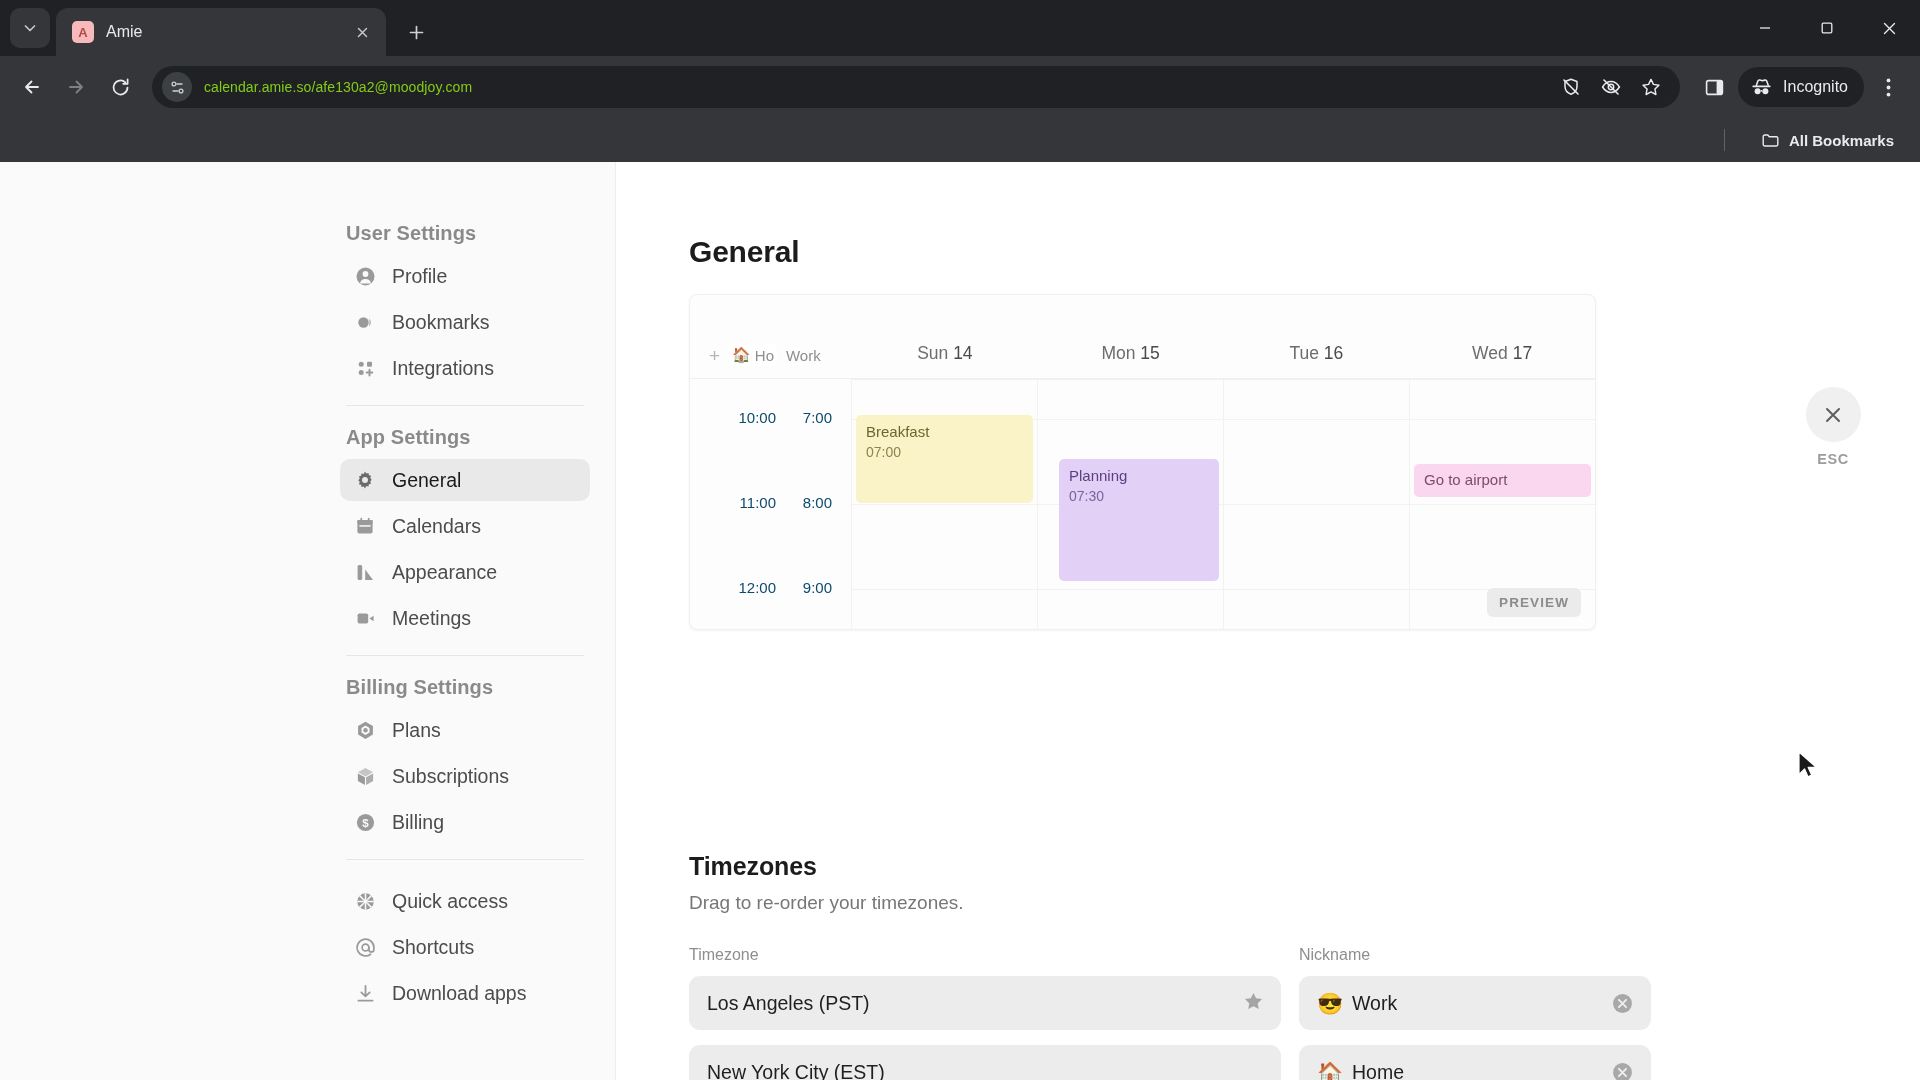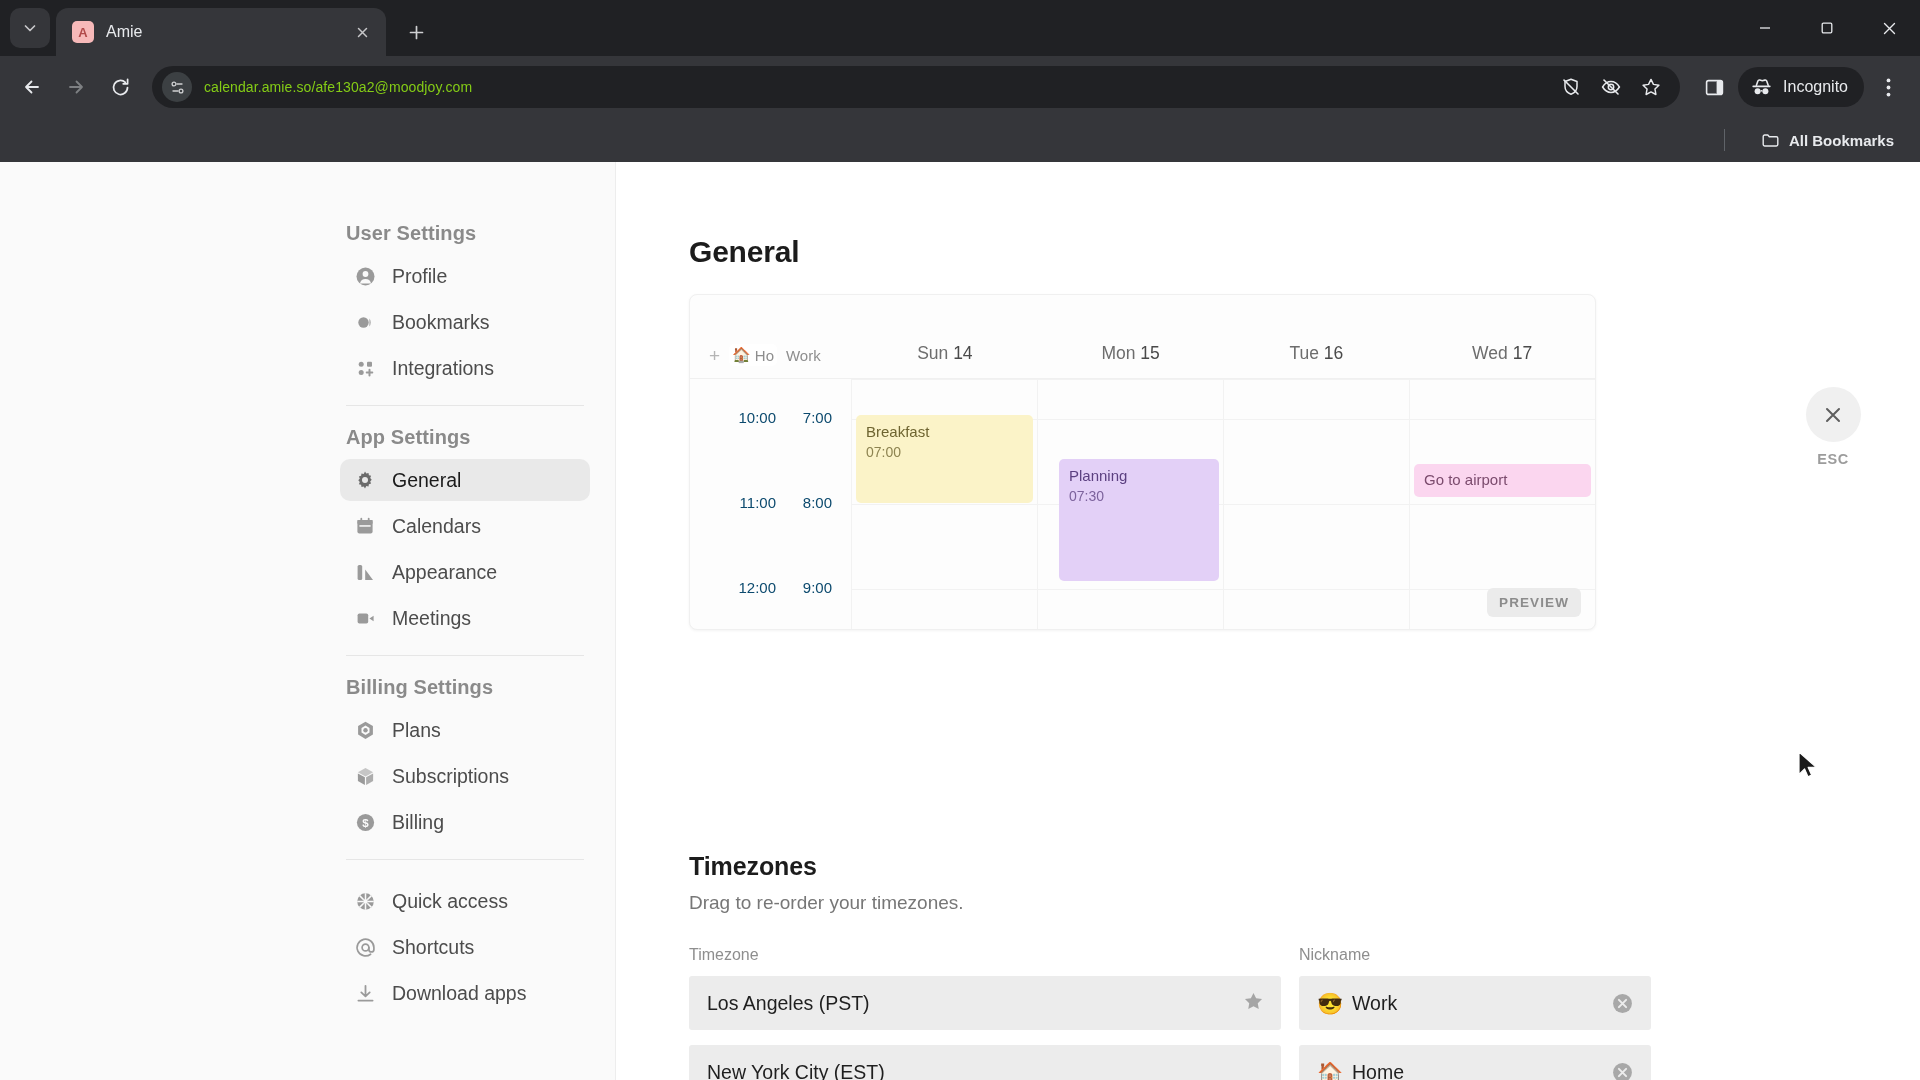--- a/index.html
+++ b/index.html
@@ -168,21 +168,21 @@
 
   
   .tz-section { position: absolute; left: 73px; top: 690px; right: 60px; }
   .tz-h { font-size: 25px; font-weight: 700; color: #1c1c1c; letter-spacing: -.1px; }
   .tz-sub { margin-top: 11px; font-size: 19px; color: #777777; }
   .tz-grid { margin-top: 32px; display: flex; gap: 18px; }
   .tz-colL { width: 592px; }
   .tz-colR { width: 352px; }
   .tz-collabel { font-size: 16px; color: #8e8e8e; margin-bottom: 12px; }
   .tz-row {
-    height: 54px; background: #ececec; border-radius: 3px; display: flex;
+    height: 54px; background: #ececec; border-radius: 11px; display: flex;
     align-items: center; padding: 0 17px 0 18px; margin-bottom: 15px; gap: 10px;
   }
   .tz-val { flex: 1; font-size: 19.5px; color: #1f1f1f; white-space: nowrap; }
   .tz-star { color: #a5a5a5; }
   .tz-emoji { font-size: 21px; line-height: 1; width: 25px; flex: 0 0 25px; }
   .tz-clear { width: 23px; height: 23px; flex: 0 0 23px; color: #a8a8a8; }
 </style>
 </head>
 <body>
 

